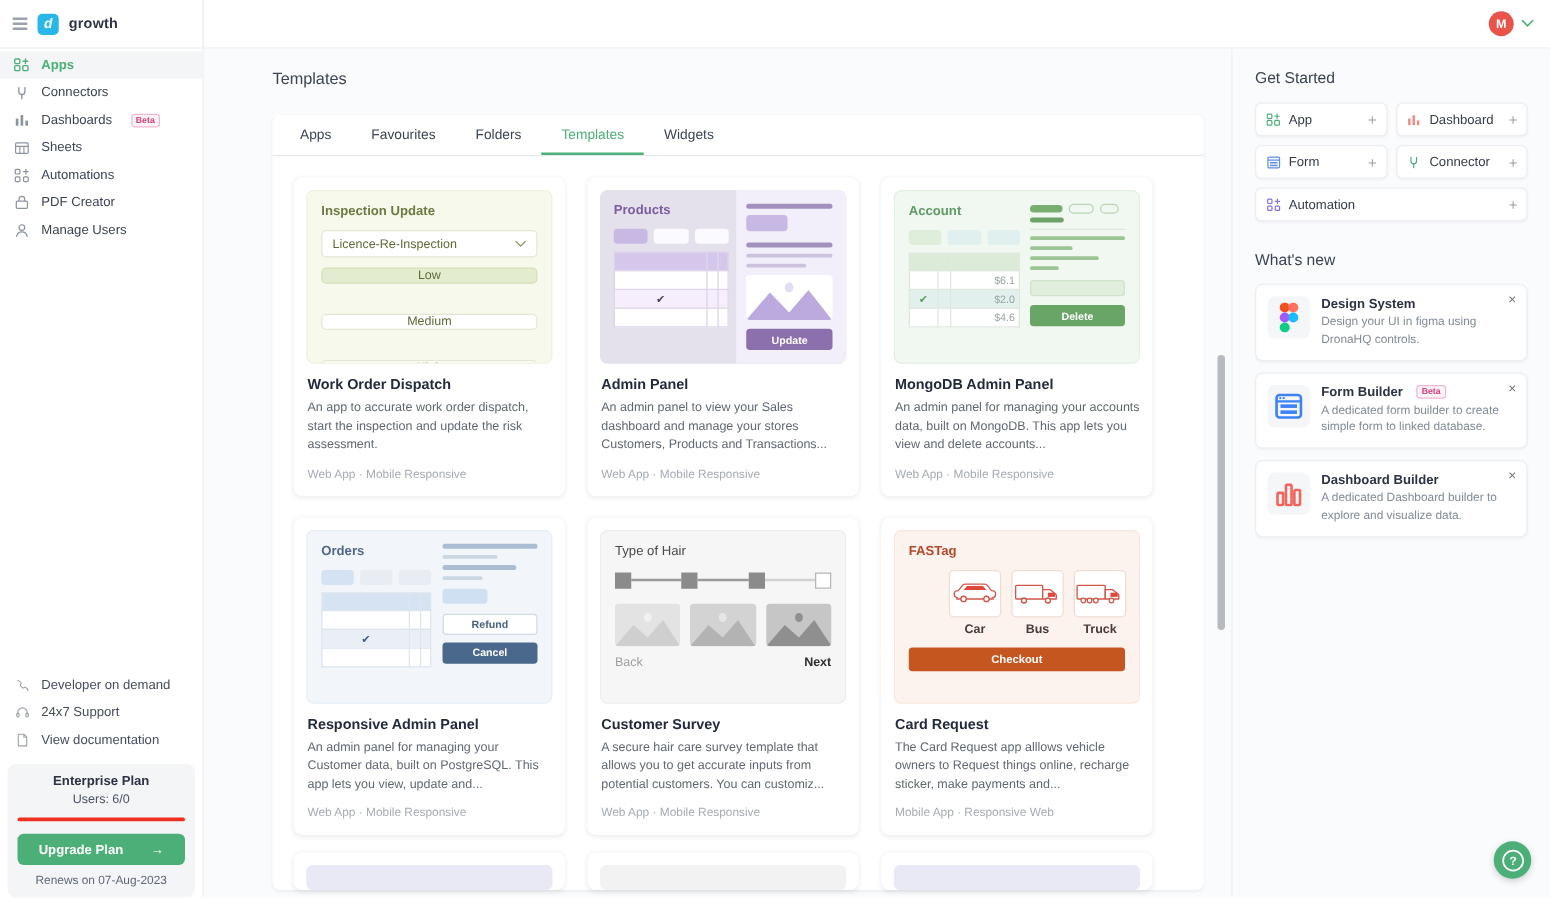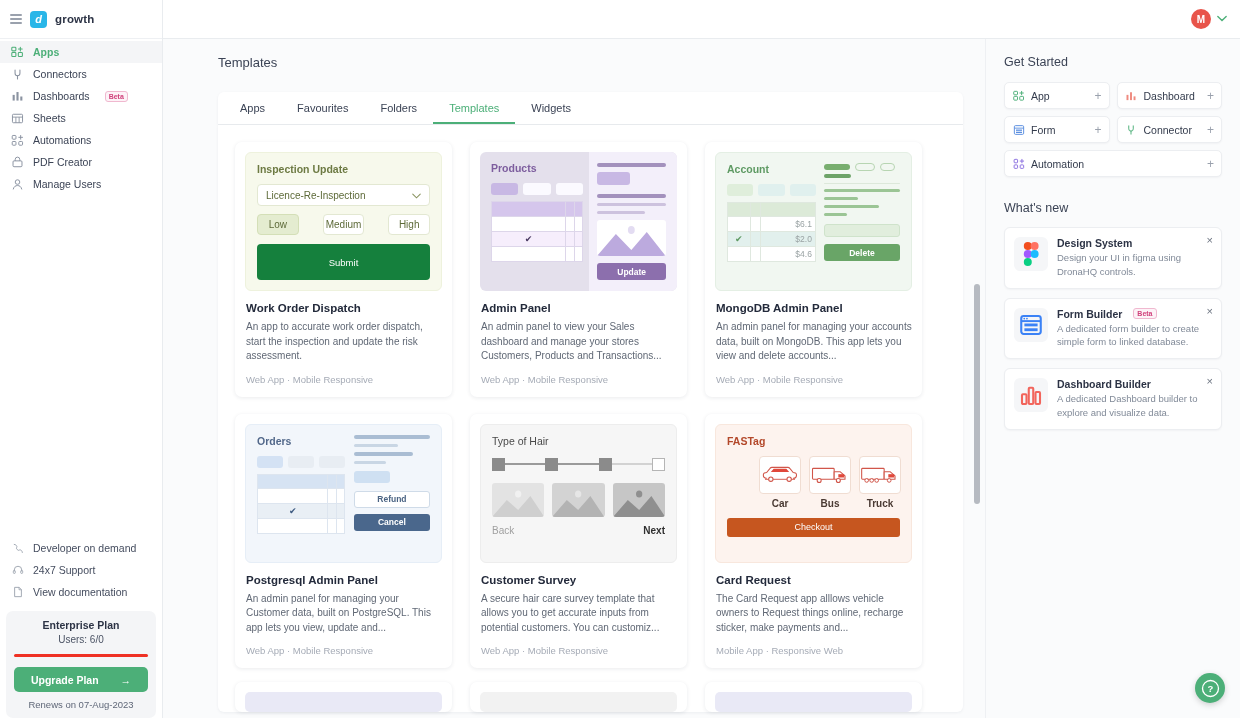--- a/index.html
+++ b/index.html
@@ -127,21 +127,21 @@
   .pv-title { font-size: 10.5px; font-weight: bold; margin-bottom: 9px; }
 
   
   .pv1 { background: #f7f9ec; border: 1px solid #eef2dd; }
   .pv1 .pv-title { color: #6d7a43; }
   .pv1 .select {
     background: #fff; border: 1px solid #e3e8d2; border-radius: 4px; height: 22px;
     display: flex; align-items: center; justify-content: space-between;
     padding: 0 8px; font-size: 10px; color: #5d6a38; margin-bottom: 8px;
   }
-  .pv1 .chips { display: flex; gap: 24px; margin-bottom: 9px; }
+  .pv1 .chips { display: flex; gap: 24px; margin-bottom: 9px; flex-direction: column; }
   .pv1 .chip {
     flex: 1; height: 21px; border-radius: 4px; background: #fff; border: 1px solid #e3e8d2;
     display: flex; align-items: center; justify-content: center; font-size: 10px; color: #5d6a38;
   }
   .pv1 .chip.sel { background: #e4ecd0; border-color: #d4dfb7; }
   .pv1 .submit {
     height: 36px; border-radius: 4px; background: #15803d; color: #fff;
     display: flex; align-items: center; justify-content: center; font-size: 9.5px;
   }
 
@@ -230,21 +230,21 @@
   .pv6 { background: #fdf3ee; border: 1px solid #f8e7dd; }
   .pv6 .pv-title { color: #b3482a; }
   .pv6 .vrow { display: flex; gap: 8px; margin-left: 32px; }
   .pv6 .vcell { flex: 1; text-align: center; }
   .pv6 .vbox {
     height: 38px; background: #fff; border: 1px solid #f0ddd2; border-radius: 4px;
     display: flex; align-items: center; justify-content: center; margin-bottom: 4px;
   }
   .pv6 .vlabel { font-size: 10px; color: #4a3a33; font-weight: bold; }
   .pv6 .btn { margin-top: 9px; height: 19px; border-radius: 3px; background: #c6561f; color: #fff;
-    font-size: 9px; display: flex; align-items: center; justify-content: center; font-weight: 400;}
+    font-size: 9px; display: flex; align-items: center; justify-content: center; font-weight: 700;}
 
   
   .partial { display: grid; grid-template-columns: repeat(3,217px); gap: 17px 18px; padding: 0 17px; }
   .partial .tcard { padding: 10px 10px 0 10px; }
   .partial .ph { height: 20px; border-radius: 5px; }
   .ph-a { background: #e9e9f6; } .ph-b { background: #f2f2f2; } .ph-c { background: #e9e9f6; }
 
   
   .vscroll { position: absolute; right: 5px; top: 0; width: 6px; height: 100%; }
   .vscroll .thumbbar { position: absolute; top: 245px; width: 6px; height: 220px; background: #b6bac1; border-radius: 3px; }
@@ -617,21 +617,21 @@
                   <div class="right">
                     <div class="bar"></div>
                     <div class="bar thin" style="width:58%"></div>
                     <div class="bar" style="width:78%"></div>
                     <div class="bar thin" style="width:42%"></div>
                     <div class="blk"></div>
                     <div class="btn-o">Refund</div>
                     <div class="btn">Cancel</div>
                   </div>
                 </div>
-                <div class="tcard-title">Postgresql Admin Panel</div>
+                <div class="tcard-title">Responsive Admin Panel</div>
                 <div class="tcard-desc">An admin panel for managing your Customer data, built on PostgreSQL. This app lets you view, update and...</div>
                 <div class="tcard-meta">Web App · Mobile Responsive</div>
               </div>
 
               <div class="tcard">
                 <div class="preview pv5">
                   <div class="pv-title">Type of Hair</div>
                   <div class="stepper">
                     <div class="sq"></div>
                     <div class="ln"></div>

